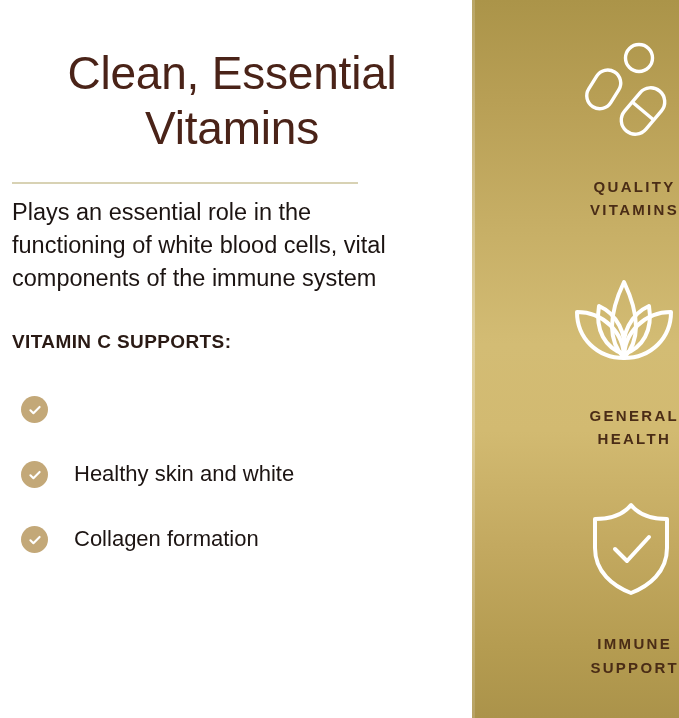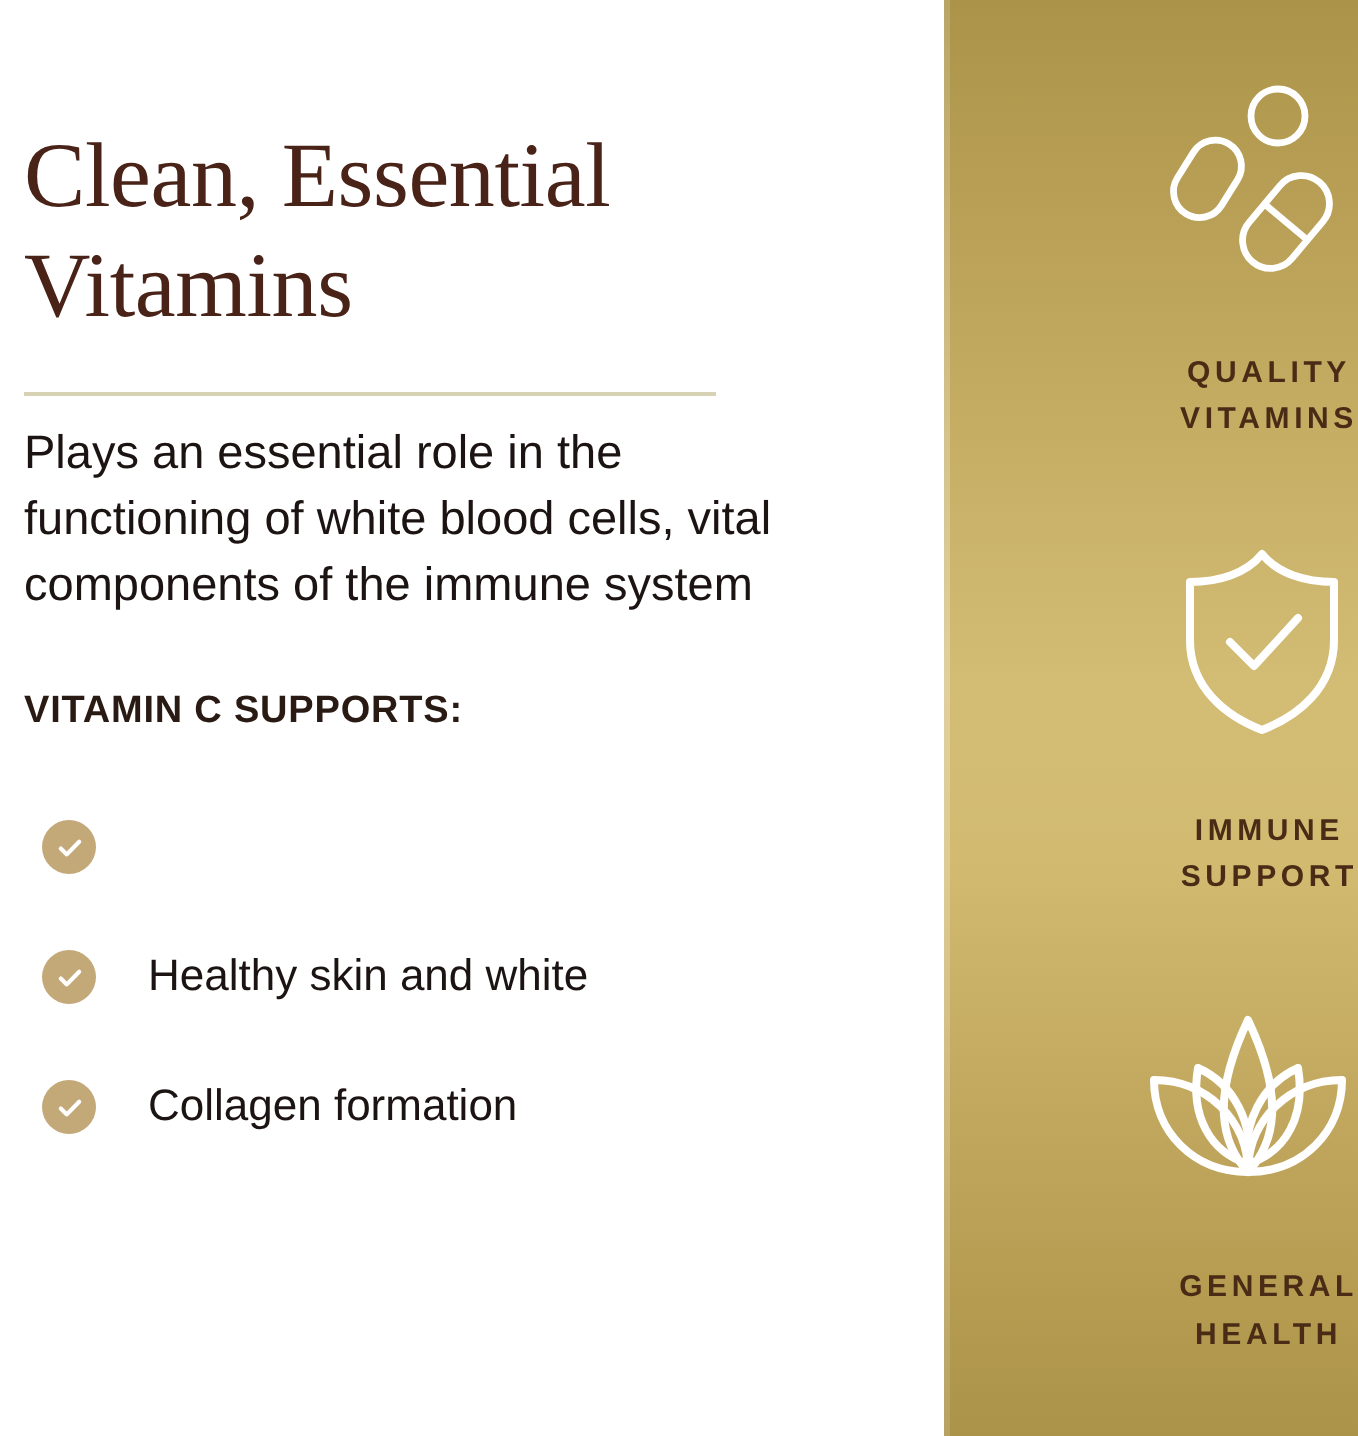--- a/index.html
+++ b/index.html
@@ -21,27 +21,28 @@
     left: 0;
     top: 0;
     width: 472px;
     height: 718px;
     box-sizing: border-box;
     padding: 0 20px 0 12px;
   }
 
   .headline {
     margin: 0;
-    padding-top: 60px;
-    font-family: Liberation Serif, serif;
+    padding-top: 46px;
+    font-family: Liberation Sans, sans-serif;
     font-size: 46px;
     line-height: 1.20;
     font-weight: 400;
     color: #4a2318;
     letter-spacing: -0.2px;
+    text-align: center;
   }
 
   .divider {
     margin: 26px 0 0 0;
     width: 346px;
     height: 2px;
     background: #d8d2b4;
     border: 0;
   }
 
@@ -214,47 +215,47 @@
           <line x1="54" y1="70" x2="82" y2="70" stroke="#ffffff" stroke-width="3.4"></line>
         </g>
       </svg>
     </span>
     <div class="feature-label">QUALITY
 VITAMINS</div>
   </div>
 
   <div class="feature">
     <span class="feature-icon">
+      <svg width="110" height="92" viewBox="0 0 110 92" aria-hidden="true">
+
+        <path d="M55 84 C 28 84, 8 64, 8 38 C 34 38, 55 58, 55 84 Z" fill="none" stroke="#ffffff" stroke-width="4" stroke-linejoin="round"></path>
+
+        <path d="M55 84 C 82 84, 102 64, 102 38 C 76 38, 55 58, 55 84 Z" fill="none" stroke="#ffffff" stroke-width="4" stroke-linejoin="round"></path>
+
+        <path d="M55 80 C 36 74, 26 56, 30 32 C 48 40, 58 60, 55 80 Z" fill="none" stroke="#ffffff" stroke-width="4" stroke-linejoin="round"></path>
+
+        <path d="M55 80 C 74 74, 84 56, 80 32 C 62 40, 52 60, 55 80 Z" fill="none" stroke="#ffffff" stroke-width="4" stroke-linejoin="round"></path>
+
+        <path d="M55 84 C 42 70, 36 48, 55 8 C 74 48, 68 70, 55 84 Z" fill="none" stroke="#ffffff" stroke-width="4" stroke-linejoin="round"></path>
+      </svg>
+    </span>
+    <div class="feature-label">GENERAL
+HEALTH</div>
+  </div>
+
+  <div class="feature">
+    <span class="feature-icon">
       <svg width="96" height="100" viewBox="0 0 96 100" aria-hidden="true">
         <path d="M48 7
                  C 40 17, 26 21, 12 21
                  L 12 50
                  C 12 74, 30 88, 48 95
                  C 66 88, 84 74, 84 50
                  L 84 21
                  C 70 21, 56 17, 48 7 Z" fill="none" stroke="#ffffff" stroke-width="4" stroke-linejoin="round"></path>
         <path d="M32 51 L 44 63 L 66 39" fill="none" stroke="#ffffff" stroke-width="4" stroke-linecap="round" stroke-linejoin="round"></path>
       </svg>
     </span>
     <div class="feature-label">IMMUNE
 SUPPORT</div>
   </div>
 
-  <div class="feature">
-    <span class="feature-icon">
-      <svg width="110" height="92" viewBox="0 0 110 92" aria-hidden="true">
-
-        <path d="M55 84 C 28 84, 8 64, 8 38 C 34 38, 55 58, 55 84 Z" fill="none" stroke="#ffffff" stroke-width="4" stroke-linejoin="round"></path>
-
-        <path d="M55 84 C 82 84, 102 64, 102 38 C 76 38, 55 58, 55 84 Z" fill="none" stroke="#ffffff" stroke-width="4" stroke-linejoin="round"></path>
-
-        <path d="M55 80 C 36 74, 26 56, 30 32 C 48 40, 58 60, 55 80 Z" fill="none" stroke="#ffffff" stroke-width="4" stroke-linejoin="round"></path>
-
-        <path d="M55 80 C 74 74, 84 56, 80 32 C 62 40, 52 60, 55 80 Z" fill="none" stroke="#ffffff" stroke-width="4" stroke-linejoin="round"></path>
-
-        <path d="M55 84 C 42 70, 36 48, 55 8 C 74 48, 68 70, 55 84 Z" fill="none" stroke="#ffffff" stroke-width="4" stroke-linejoin="round"></path>
-      </svg>
-    </span>
-    <div class="feature-label">GENERAL
-HEALTH</div>
-  </div>
-
 </aside>
 
 </body></html>

